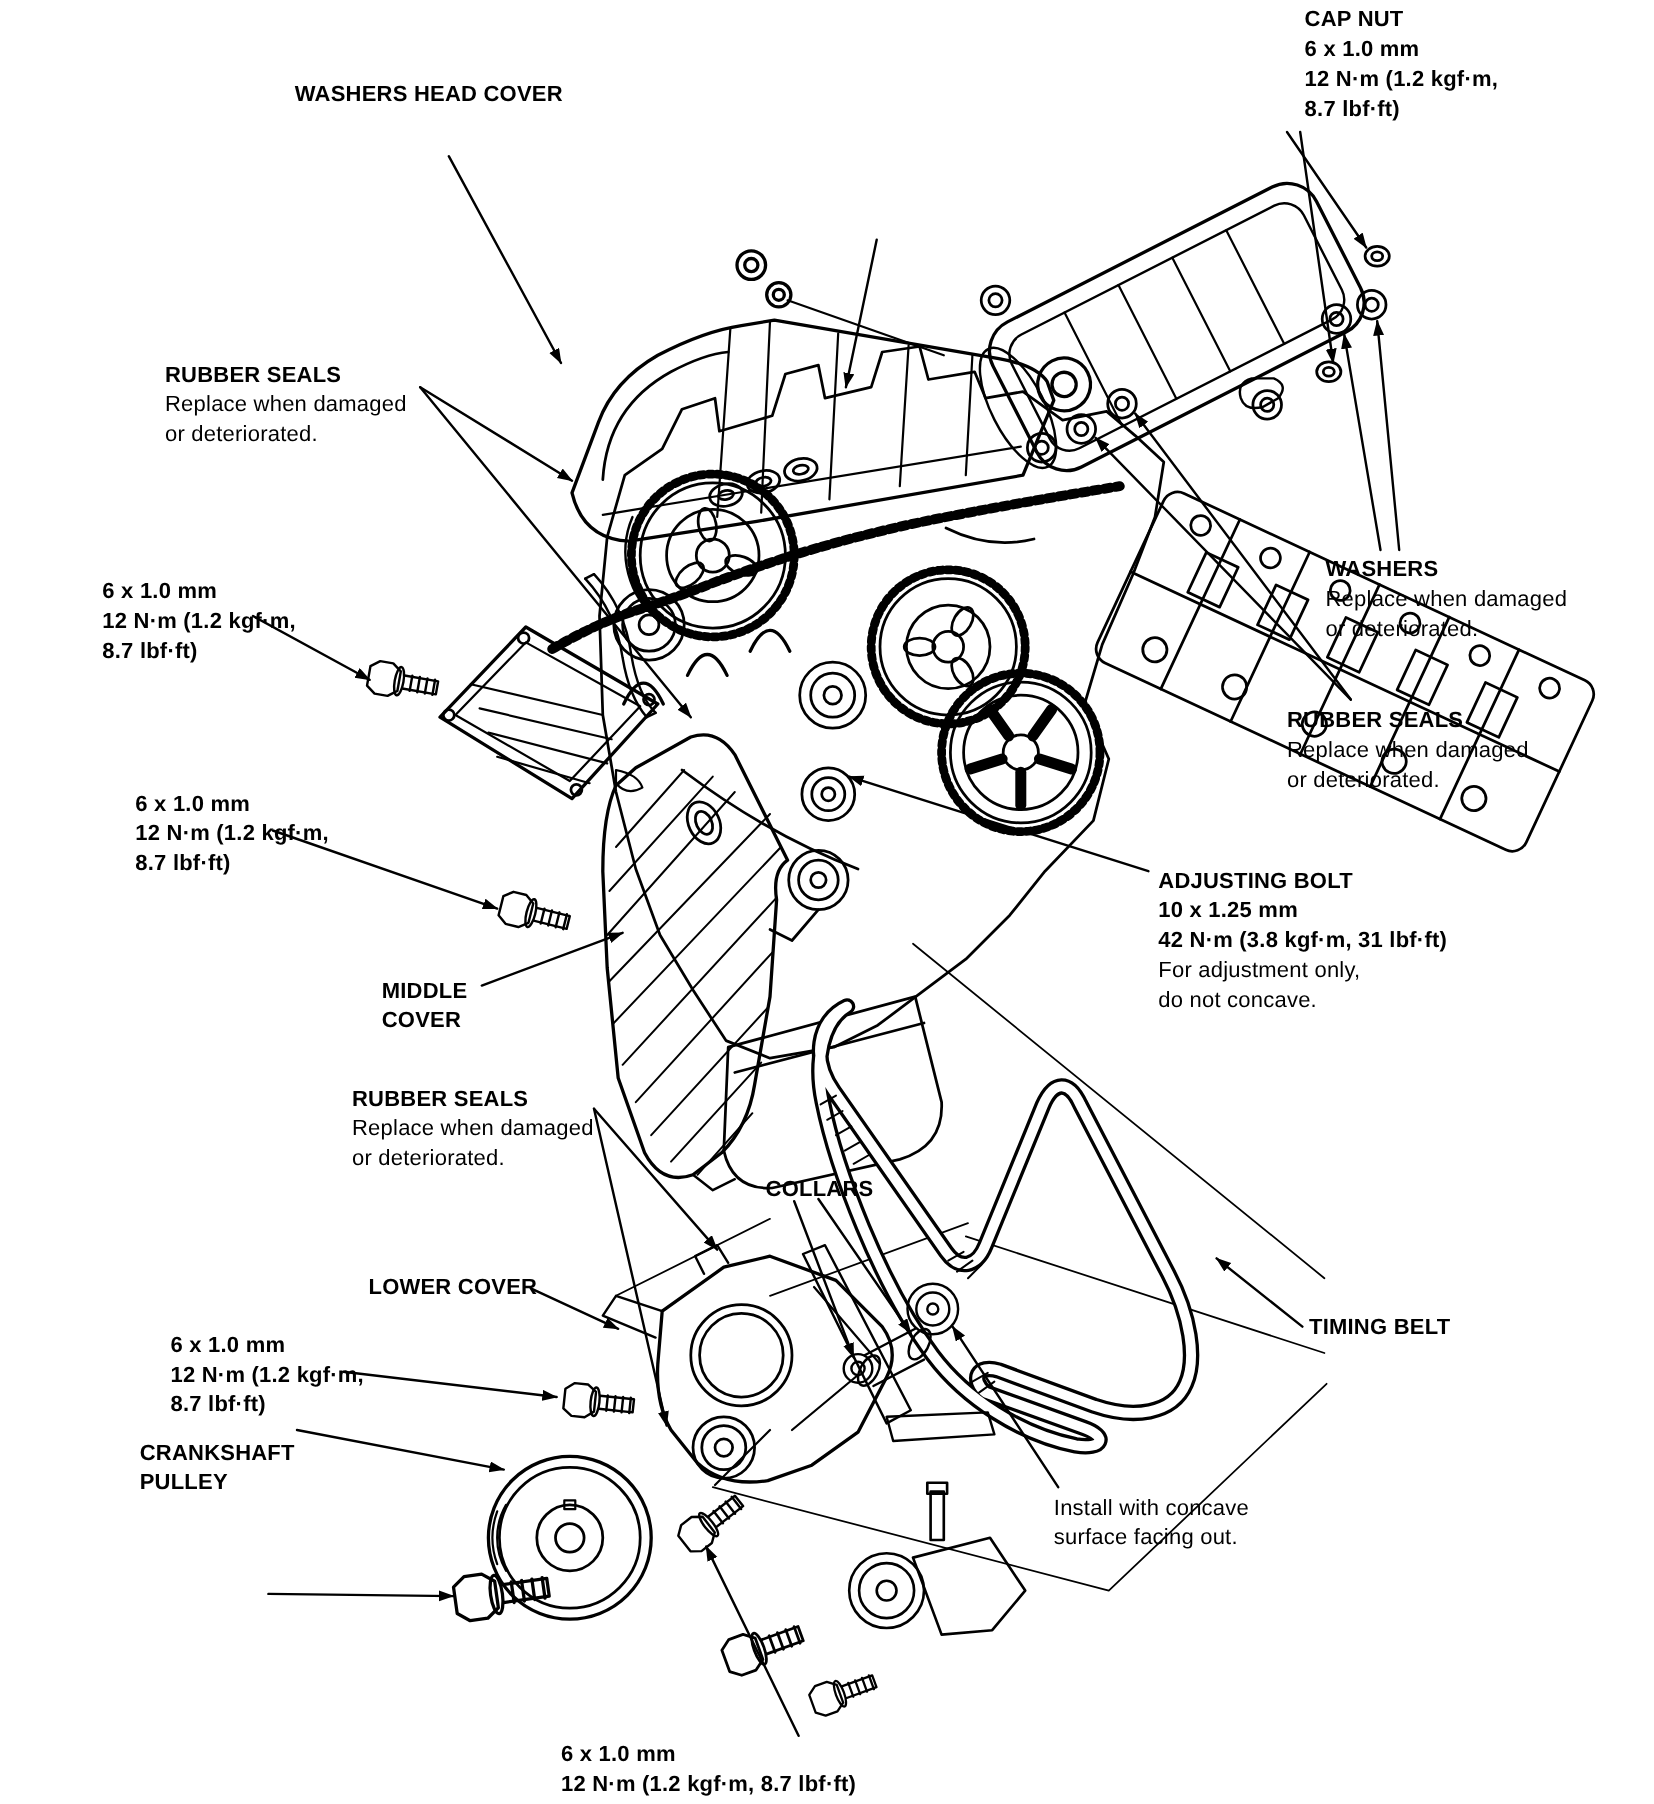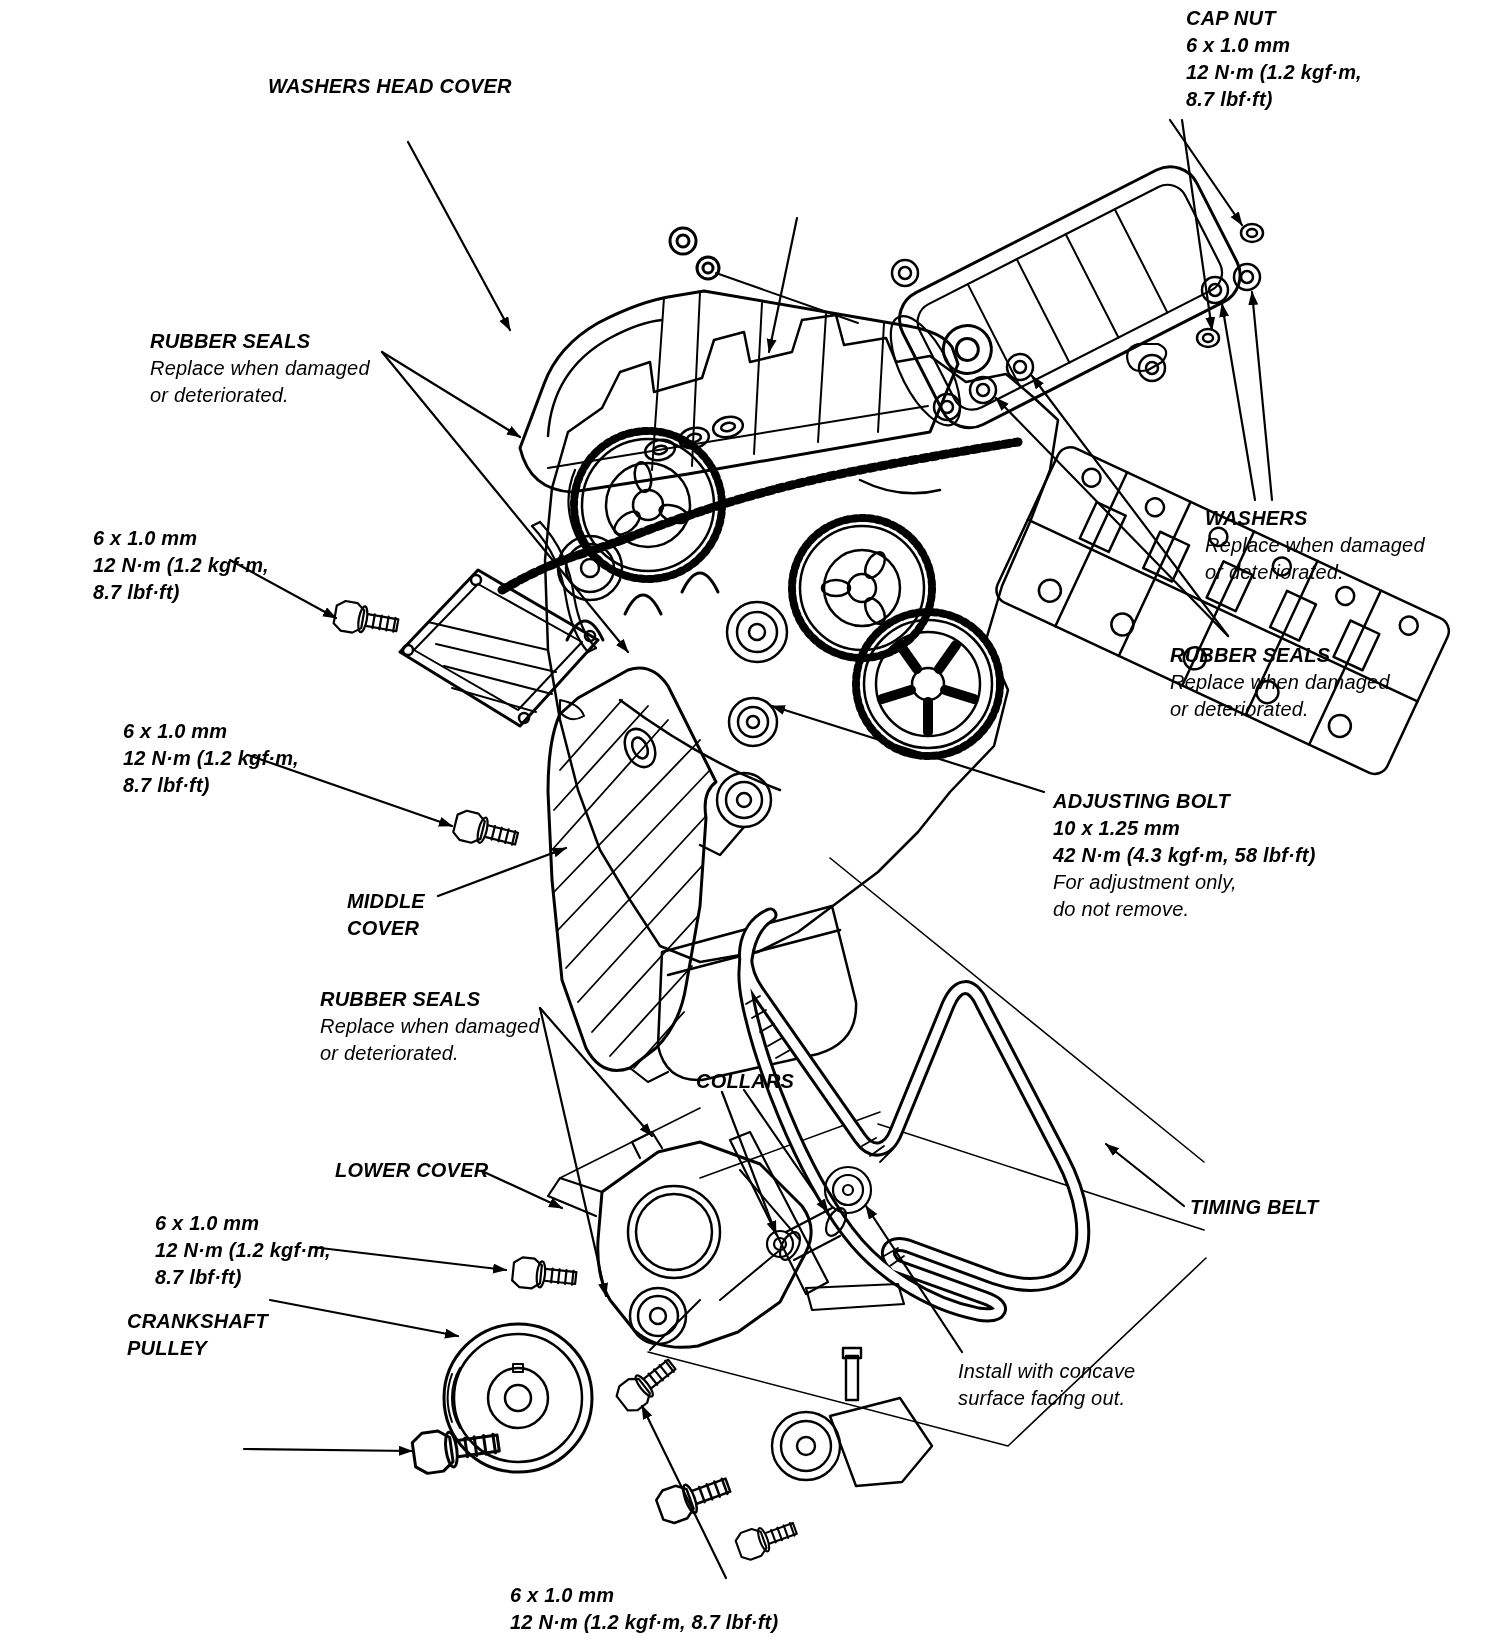--- a/index.html
+++ b/index.html
@@ -1,21 +1,21 @@
 <!DOCTYPE html>
 <html><head>
 <meta charset="utf-8">
 <style>
   html,body{margin:0;padding:0;background:#ffffff;}
   .canvas{position:relative;width:1504px;height:1640px;background:#fff;overflow:hidden;
           font-family:"Liberation Sans",sans-serif;color:#000;}
   .art{position:absolute;left:0;top:0;}
   .co{position:absolute;white-space:nowrap;font-size:20px;line-height:27px;font-weight:bold;
       letter-spacing:.2px;color:#000;}
-  .co span{display:block;font-style:italic;}
+  .co span{display:block;}
   .co .b{font-weight:normal;}
   .co.tight{line-height:26px;}
 </style>
 </head>
 <body>
 
 <div class="canvas">
 
 <svg class="art" width="1504" height="1640" viewBox="0 0 1504 1640" fill="none" stroke="#000" stroke-width="2.5" stroke-linejoin="round" stroke-linecap="round">
   <defs>
@@ -378,23 +378,23 @@
 
   <div class="co" style="left:1170px;top:642px">
     <span>RUBBER SEALS</span>
     <span class="b">Replace when damaged</span>
     <span class="b">or deteriorated.</span>
   </div>
 
   <div class="co" style="left:1053px;top:788px">
     <span>ADJUSTING BOLT</span>
     <span>10 x 1.25 mm</span>
-    <span>42 N·m (4.3 kgf·m, 58 lbf·ft)</span>
+    <span>42 N·m (3.8 kgf·m, 31 lbf·ft)</span>
     <span class="b">For adjustment only,</span>
-    <span class="b">do not remove.</span>
+    <span class="b">do not concave.</span>
   </div>
 
   <div class="co" style="left:347px;top:888px">
     <span>MIDDLE</span>
     <span>COVER</span>
   </div>
 
   <div class="co" style="left:320px;top:986px">
     <span>RUBBER SEALS</span>
     <span class="b">Replace when damaged</span>

